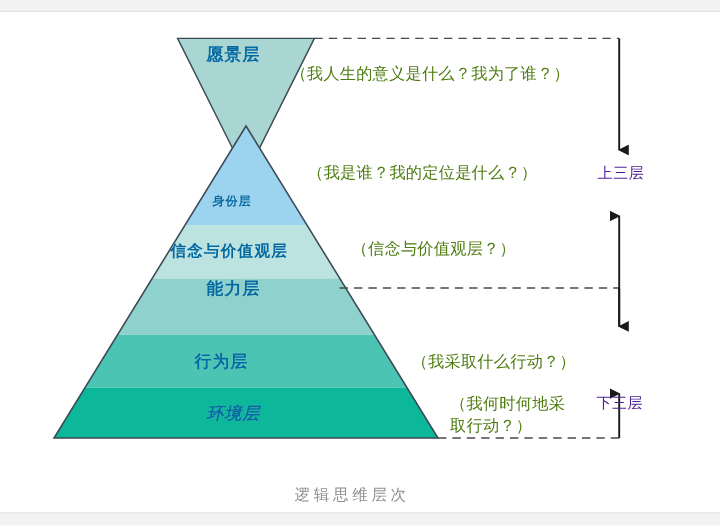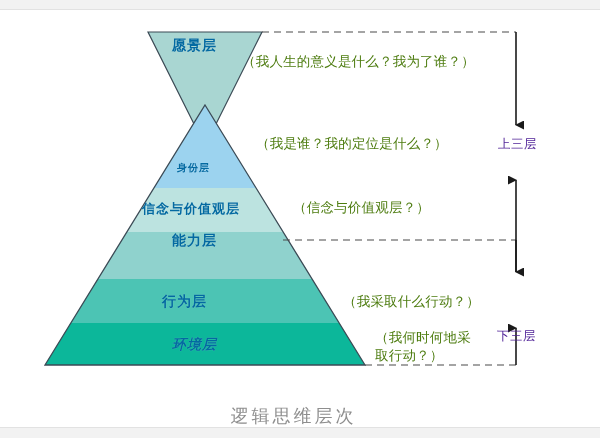--- a/index.html
+++ b/index.html
@@ -63,21 +63,21 @@
     color: #4c1d95;
     font-size: 12.5px;
     white-space: nowrap;
     letter-spacing: 0.5px;
   }
   .caption {
     position: absolute;
     width: 587px;
     text-align: center;
     color: #8e8e8e;
-    font-size: 18px;
+    font-size: 13px;
     letter-spacing: 3px;
   }
 </style>
 </head>
 <body>
 
 <div id="stage">
 
   <div class="frame-top"></div>
   <div class="frame-bottom"></div>

